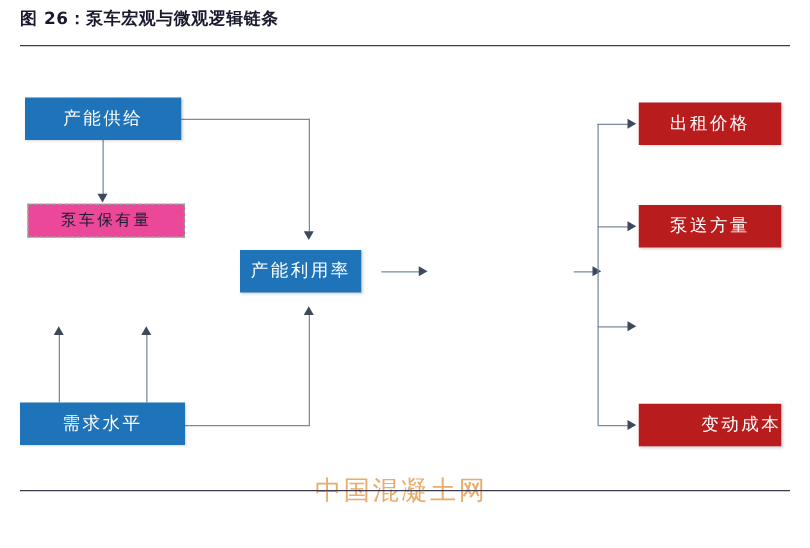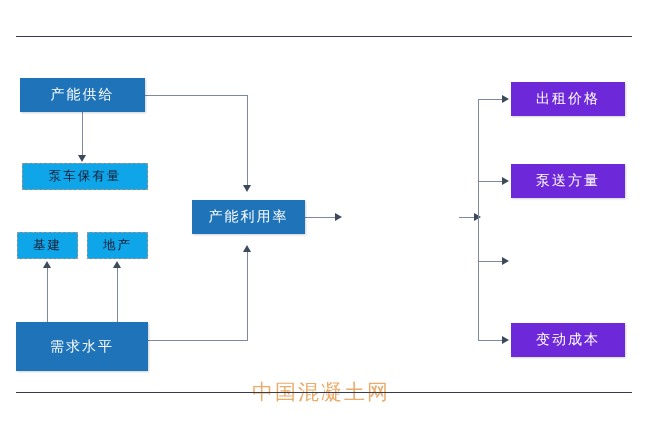--- a/index.html
+++ b/index.html
@@ -71,27 +71,27 @@
     white-space: nowrap;
     letter-spacing: 2px;
   }
   .node.blue {
     background: #1f73b8;
     color: #ffffff;
     font-size: 14px;
     box-shadow: 1px 1px 2px rgba(0,0,0,0.18);
   }
   .node.orange {
-    background: #6d28d9;
+    background: #b91c1c;
     color: #ffffff;
     font-size: 14px;
     box-shadow: 1px 1px 2px rgba(0,0,0,0.18);
   }
   .node.dashed {
-    background: #0ea5e9;
+    background: #ec4899;
     color: #1a1a2e;
     font-size: 12.5px;
     border: 1px dashed #9a9a9a;
   }
 
   
   .conn {
     position: absolute;
     background: #7b8aa0;
   }
@@ -118,20 +118,21 @@
     border-top: 4px solid transparent;
     border-bottom: 4px solid transparent;
     border-left: 7px solid #3c4a5c;
   }
 </style>
 </head>
 <body>
 
 <div id="page">
 
+  <div class="fig-title">图 26：泵车宏观与微观逻辑链条</div>
   <div class="rule top"></div>
 
   <div class="conn v" style="left:82px; top:112px; height:44px;"></div>
   <div class="arrow down" style="left:78px; top:155px;"></div>
 
   <div class="conn h" style="left:145px; top:95px; width:103px;"></div>
   <div class="conn v" style="left:247px; top:95px; height:90px;"></div>
   <div class="arrow down" style="left:243px; top:185px;"></div>
 
   <div class="conn v" style="left:47px; top:268px; height:54px;"></div>
@@ -165,47 +166,41 @@
   <div class="arrow right" style="left:502px; top:336px;"></div>
 
   <div class="node blue" style="left:20px; top:78px; width:125px; height:34px;">
     <span>产能供给</span>
   </div>
 
   <div class="node dashed" style="left:22px; top:163px; width:126px; height:27px;">
     <span>泵车保有量</span>
   </div>
 
-  <div class="node dashed" style="left:17px; top:232px; width:61px; height:27px;">
-    <span>基建</span>
-  </div>
-
-  <div class="node dashed" style="left:87px; top:232px; width:61px; height:27px;">
-    <span>地产</span>
-  </div>
-
-  <div class="node blue" style="left:16px; top:322px; width:132px; height:49px;">
+
+
+  <div class="node blue" style="left:16px; top:322px; width:132px; height:34px;">
     <span>需求水平</span>
   </div>
 
-  <div class="node blue" style="left:192px; top:200px; width:113px; height:34px;">
+  <div class="node blue" style="left:192px; top:200px; width:97px; height:34px;">
     <span>产能利用率</span>
   </div>
 
 
   <div class="node orange" style="left:511px; top:82px; width:114px; height:34px;">
     <span>出租价格</span>
   </div>
 
   <div class="node orange" style="left:511px; top:164px; width:114px; height:34px;">
     <span>泵送方量</span>
   </div>
 
 
-  <div class="node orange" style="left:511px; top:323px; width:114px; height:34px;">
+  <div class="node orange" style="left:511px; top:323px; width:114px; height:34px;justify-content:flex-end;">
     <span>变动成本</span>
   </div>
 
   <div class="watermark">中国混凝土网</div>
 
   <div class="rule bot"></div>
 
 </div>
 
 </body></html>

